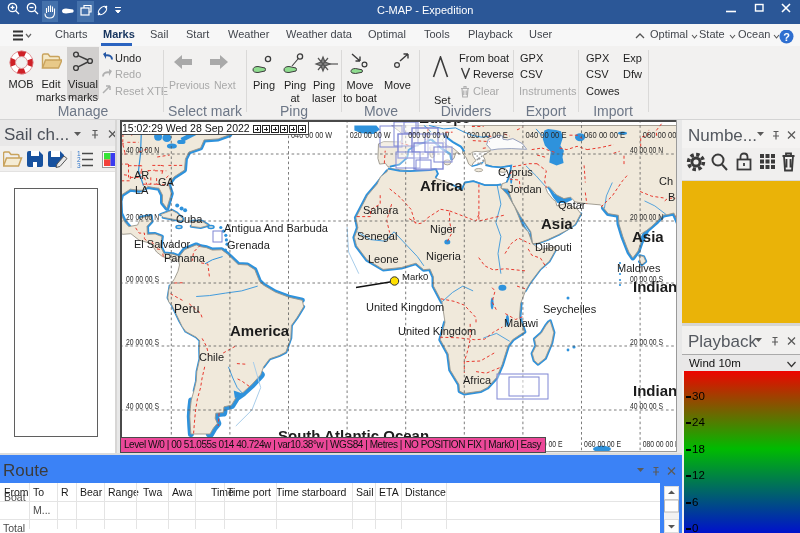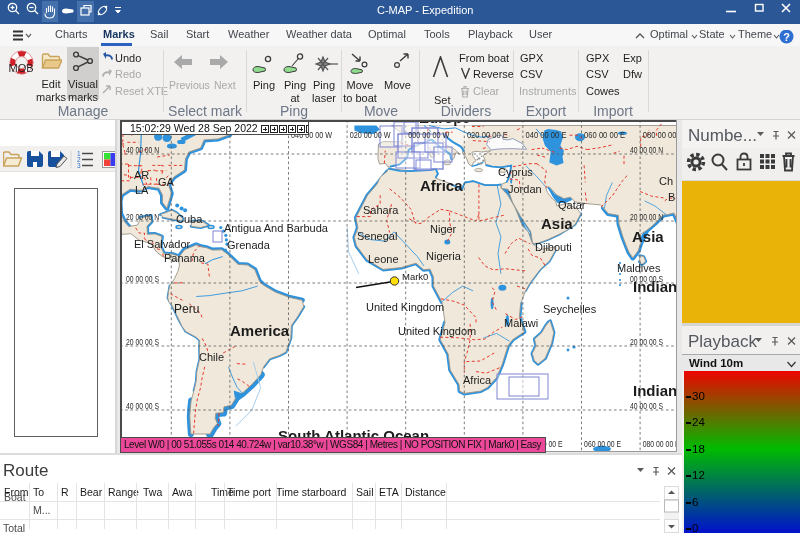--- a/index.html
+++ b/index.html
@@ -12,35 +12,35 @@
 .glabel{position:absolute;top:57px;font-size:14px;color:#6d7787;white-space:nowrap;transform:translateX(-50%)}
 .rtxt{position:absolute;font-size:11px;color:#1e1e1e;white-space:nowrap}
 .rgray{color:#a9a9a9}
 .biglabel{position:absolute;font-size:11px;color:#1e1e1e;text-align:center;transform:translateX(-50%);line-height:12.5px;white-space:nowrap}
 #leftpanel{position:absolute;left:0;top:120px;width:117px;height:333px;background:#fff}
 #lp-title{position:absolute;left:0;top:0;width:117px;height:26px;background:#e9e8e8;color:#4a4f58;font-size:17px}
 #lp-tools{position:absolute;left:0;top:26px;width:117px;height:26px;background:#f1f0ef;border-bottom:1px solid #e3e2e1}
 #lp-box{position:absolute;left:14px;top:68px;width:84px;height:249px;background:#fff;border:1px solid #5f5f5f}
 #lp-edge{position:absolute;left:115px;top:0;width:2px;height:333px;background:#d7d6d5}
 #map{position:absolute;left:120px;top:120px;width:557px;height:332px;background:#fff}
-#tsbox{position:absolute;left:121px;top:121px;width:188px;height:14px;background:#fff;border:1px solid #4a4a4a;font-size:10.5px;color:#111;line-height:13px;white-space:nowrap;overflow:hidden;padding-left:8px}
+#tsbox{position:absolute;left:121px;top:121px;width:188px;height:14px;background:#fff;border:1px solid #4a4a4a;font-size:10.5px;color:#111;line-height:13px;white-space:nowrap;overflow:hidden;padding-left:0}
 #stbox{position:absolute;left:120px;top:437px;width:426px;height:16px;background:#ec4899;border:1px solid #4a4a4a;font-size:10px;letter-spacing:-0.45px;color:#111;line-height:14px;white-space:nowrap;overflow:hidden;padding-left:3px}
 .cjk{display:inline-block;width:8px;height:8.5px;border:1px solid #222;margin:0 0.5px;position:relative;top:1px}
 .cjk i{display:block;position:absolute;left:1px;right:1px;top:3px;border-top:1px solid #222}
 .cjk b{display:block;position:absolute;top:1px;bottom:1px;left:3px;border-left:1px solid #222}
 #numpanel{position:absolute;left:682px;top:120px;width:118px;height:203px;background:#eab308}
 #numpanel .hd{position:absolute;left:0;top:0;width:118px;height:28px;background:#f4f3f2}
 #numpanel .tools{position:absolute;left:0;top:28px;width:118px;height:33px;background:#f0efee;border-bottom:1px solid #d8d8d8}
 .ptitle{font-size:17px;color:#54585f}
 #colpanel{position:absolute;left:682px;top:326px;width:118px;height:207px;background:#f1f0ef}
-#wind10{position:absolute;left:682px;top:354px;width:118px;height:17px;background:#e9e8e8;border-top:1px solid #aaa;font-size:11.5px;font-weight:bold;color:#111;line-height:16px;padding-left:7px}
+#wind10{position:absolute;left:682px;top:354px;width:118px;height:17px;background:#e9e8e8;border-top:1px solid #aaa;font-size:11.5px;font-weight:normal;color:#111;line-height:16px;padding-left:7px}
 #grad{position:absolute;left:684px;top:371px;width:116px;height:162px;background:linear-gradient(180deg,#ee0400 0%,#00bb00 48%,#0011cc 100%)}
 .gtick{position:absolute;font-size:11.5px;color:#000}
 .gtick:before{content:"";position:absolute;left:-6px;top:6px;width:5px;height:2px;background:#000}
-#route{position:absolute;left:0;top:455px;width:682px;height:78px;background:#ffffff}
+#route{position:absolute;left:0;top:455px;width:682px;height:78px;background:#3b82f6}
 #route .rt{position:absolute;left:3px;top:6px;font-size:17px;color:#3b3b3b}
 #rtable{position:absolute;left:0;top:28px;width:660px;height:50px;background:#fff}
 .rh{position:absolute;top:3px;font-size:10.5px;color:#1a1a1a;white-space:nowrap}
 .rc{position:absolute;font-size:10.5px;color:#4a4a4a;white-space:nowrap}
 .colline{position:absolute;top:0;width:1px;height:46px;background:#e4e4e4}
 .rowline{position:absolute;left:0;width:660px;height:1px;background:#e4e4e4}
 svg{display:block}
 </style></head>
 <body>
 
@@ -99,33 +99,33 @@
  <svg class="abs" style="left:634px;top:6px" width="160" height="14" viewBox="0 0 160 14">
   <path d="M2 8 L6 4 L10 8" stroke="#555" fill="none" stroke-width="1.3"></path>
   <path d="M58 5 L60.5 8 L63 5" stroke="#555" fill="none" stroke-width="1.1"></path>
   <path d="M96 5 L98.5 8 L101 5" stroke="#555" fill="none" stroke-width="1.1"></path>
   <path d="M140 5 L142.5 8 L145 5" stroke="#555" fill="none" stroke-width="1.1"></path>
   <circle cx="152.5" cy="6.5" r="7" fill="#2f6fd0"></circle>
       <text x="152.5" y="10.5" font-size="11" font-weight="bold" fill="#fff" text-anchor="middle">?</text>
  </svg>
  <div class="tab" style="left:650px">Optimal</div>
  <div class="tab" style="left:699px">State</div>
- <div class="tab" style="left:738px">Theme</div>
+ <div class="tab" style="left:738px">Ocean</div>
 </div>
 
 <div id="ribbon">
  <div style="position:absolute;left:67px;top:1px;width:32px;height:52px;background:#d1cfce"></div>
 
  <svg class="abs" style="left:9px;top:4px" width="25" height="25" viewBox="0 0 25 25">
   <circle cx="12.5" cy="12.5" r="9" fill="none" stroke="#fff" stroke-width="5.5"></circle>
   <circle cx="12.5" cy="12.5" r="9" fill="none" stroke="#cf2027" stroke-width="5.5" stroke-dasharray="7.07 7.07" stroke-dashoffset="3.5"></circle>
   <circle cx="12.5" cy="12.5" r="11.5" fill="none" stroke="#d87b80" stroke-width="0.8"></circle>
   <circle cx="12.5" cy="12.5" r="6" fill="none" stroke="#d87b80" stroke-width="0.8"></circle>
  </svg>
- <div class="biglabel" style="left:21px;top:16px">MOB</div>
+ <div class="biglabel" style="left:21px;top:32px">MOB</div>
 
  <svg class="abs" style="left:41px;top:5px" width="21" height="21" viewBox="0 0 21 21">
   <path d="M1.5 17 V4.5 Q1.5 3 3 3 H7 L9 5.5 H17 Q18.5 5.5 18.5 7 V9" fill="#f5e9c8" stroke="#c9a35c" stroke-width="1.4"></path>
   <path d="M1.5 17 L4.5 9 H21 L17.5 17 Z" fill="#e8c989" stroke="#c9a35c" stroke-width="1.4"></path>
  </svg>
  <div class="biglabel" style="left:51px;top:32px">Edit<br>marks</div>
 
  <svg class="abs" style="left:72px;top:5px" width="22" height="21" viewBox="0 0 22 21">
   <g fill="none" stroke="#3c3c3c" stroke-width="1.4">
    <circle cx="4" cy="3.5" r="2.4"></circle>
@@ -219,20 +219,28 @@
  <div class="rtxt" style="left:586px;top:6px">GPX</div>
  <div class="rtxt" style="left:623px;top:6px">Exp</div>
  <div class="rtxt" style="left:586px;top:22px">CSV</div>
  <div class="rtxt" style="left:623px;top:22px">Dfw</div>
  <div class="rtxt" style="left:586px;top:39px">Cowes</div>
  <div class="glabel" style="left:613px">Import</div>
  <div class="gsep" style="left:648px"></div>
 </div>
 
 <div id="leftpanel">
+ <div id="lp-title">
+      <span style="position:absolute;left:4px;top:5px">Sail ch...</span>
+  <svg class="abs" style="left:73px;top:9px" width="45" height="11" viewBox="0 0 45 11">
+   <path d="M1 3 L4.5 7 L8 3" fill="#5a5a5a"></path>
+   <path d="M22 1 V6 M19.5 1.5 H24.5 M19 6 H25 M22 6 V9.5" stroke="#5a5a5a" stroke-width="1.2" fill="none"></path>
+   <path d="M36 1.5 L43 8.5 M43 1.5 L36 8.5" stroke="#5a5a5a" stroke-width="1.3"></path>
+  </svg>
+ </div>
  <div id="lp-tools">
   <svg class="abs" style="left:3px;top:4px" width="112" height="19" viewBox="0 0 112 19">
    <path d="M0.5 16 V3.5 Q0.5 2 2 2 H6 L8 4.5 H14.5 Q16 4.5 16 6 V8" fill="none" stroke="#c9a35c" stroke-width="1.5"></path>
    <path d="M0.5 16 L3.5 8 H18.5 L15.5 16 Z" fill="#f5ecd4" stroke="#c9a35c" stroke-width="1.5"></path>
    <g transform="translate(23,0)">
     <path d="M1 3 Q1 1 3 1 H13 L17 5 V15 Q17 17 15 17 H3 Q1 17 1 15 Z" fill="#17519e"></path>
     <rect x="5" y="1" width="8" height="5" fill="#fff"></rect>
           <rect x="7" y="12" width="4" height="5" fill="#fff"></rect>
    </g>
    <g transform="translate(44,0)">

